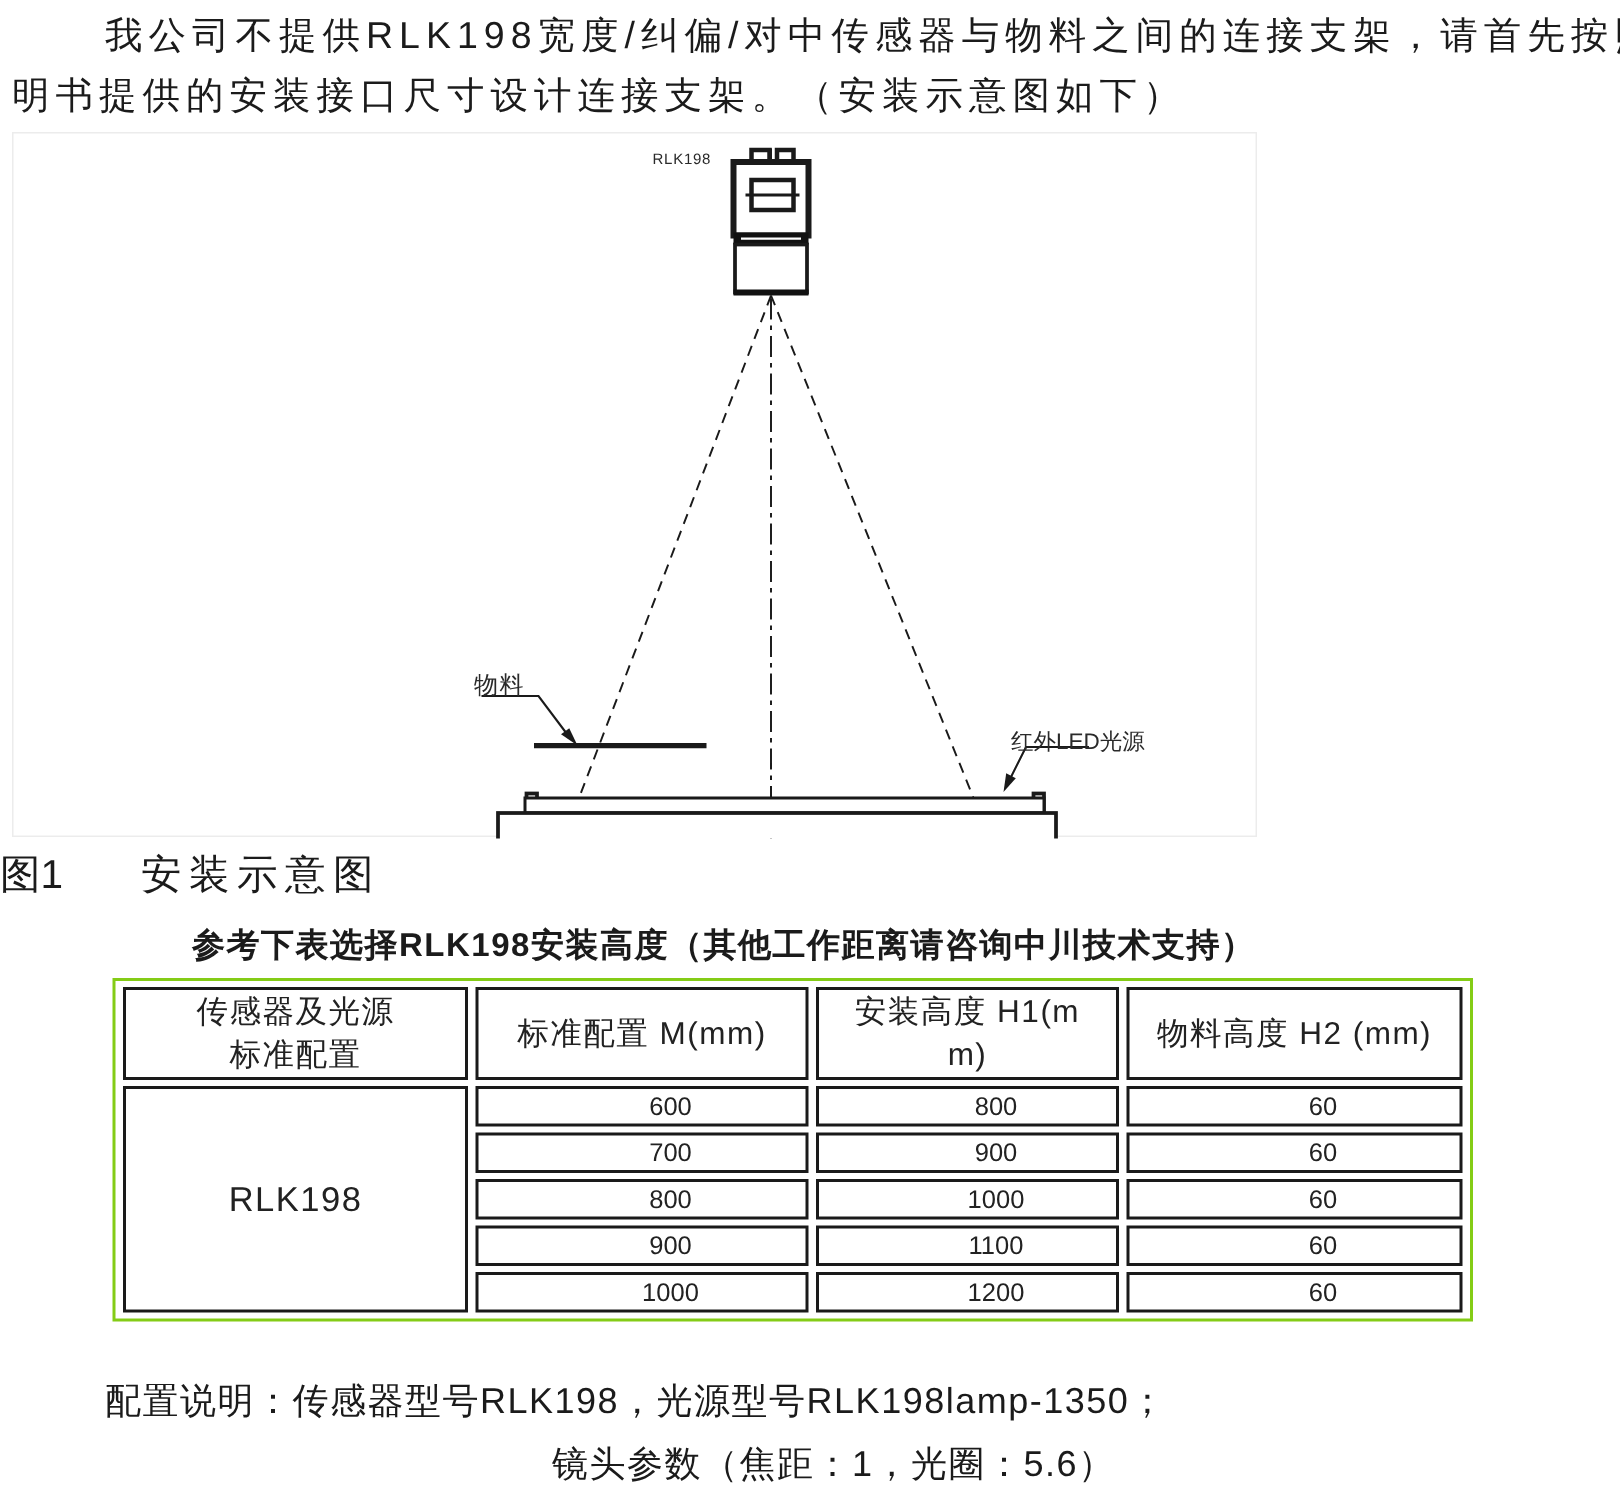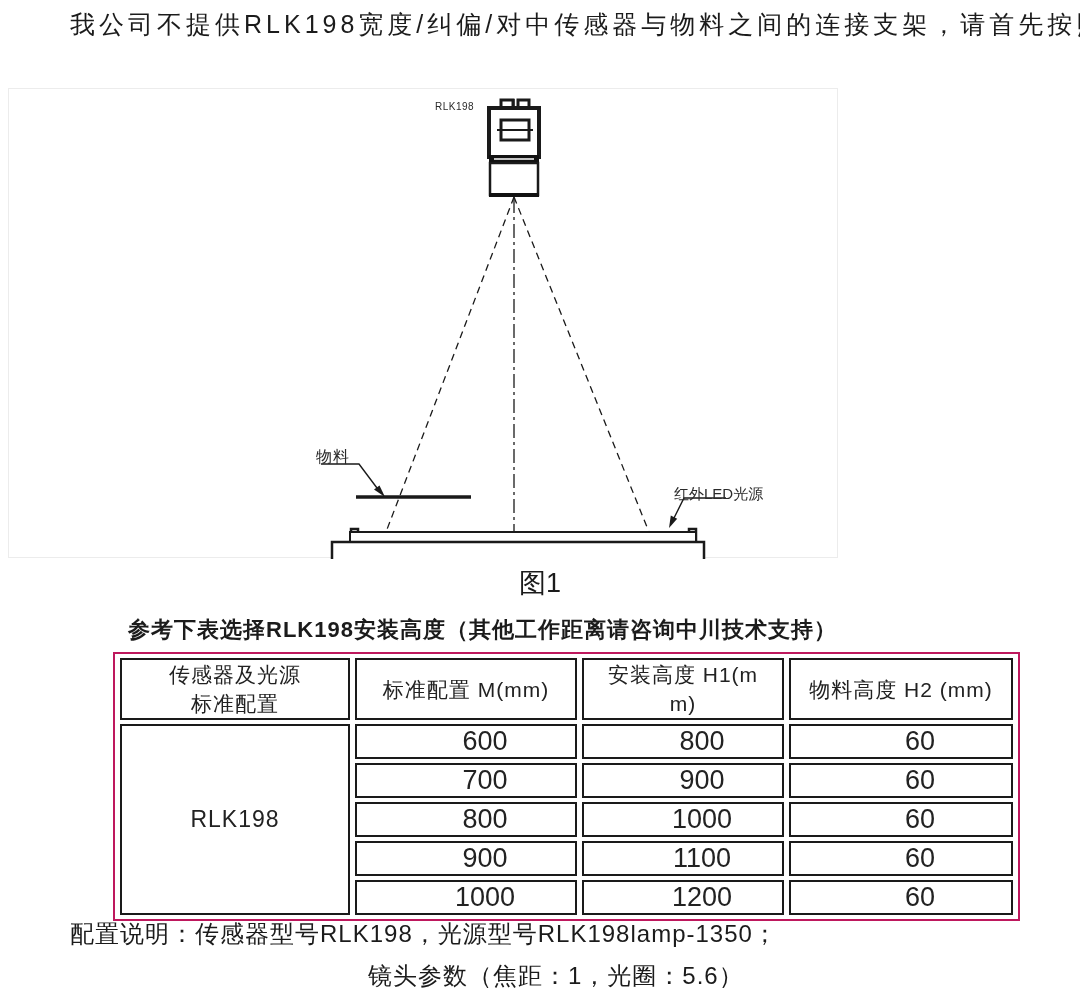--- a/index.html
+++ b/index.html
@@ -35,67 +35,67 @@
   .material-label {
     left: 316px; top: 447px;
     font-size: 16px; color: #2a2a2a; letter-spacing: 1px;
   }
   .led-label {
     left: 674px; top: 485px;
     font-size: 15px; color: #2a2a2a;
   }
   .fig-caption {
     left: 0; top: 565px; width: 1080px;
-    display: flex; justify-content: center; gap: 52px;
+    display: flex; gap: 52px;
     font-size: 27px; color: #1b1b1b;
   }
   .fig-caption .title { letter-spacing: 5px; }
 
   
   .table-intro {
     left: 128px; top: 615px;
     font-size: 22px; letter-spacing: 1px; color: #1b1b1b;
     white-space: nowrap;
     font-weight: bold;
   }
 
   
   table.spec {
     position: absolute; left: 75px; top: 652px; width: 878px;
-    border: 2px solid #be185d;
+    border: 2px solid #84cc16;
     border-collapse: separate; border-spacing: 5px 4px;
     table-layout: fixed;
     background: #fff;
-    margin-left: 38px;
   }
   table.spec td {
     border: 2px solid #1a1a1a;
     text-align: center; vertical-align: middle;
     padding: 0;
   }
   table.spec td.hdr { height: 54px; font-size: 21px; letter-spacing: 1px; color: #222; }
   table.spec td.hdr div { line-height: 29px; }
-  table.spec td.cell { height: 27px; font-size: 27px; color: #222; padding-left: 38px; }
+  table.spec td.cell { height: 27px; font-size: 17px; color: #222; padding-left: 38px; }
   table.spec td.model { font-size: 23px; letter-spacing: 1px; color: #222; }
 
   
   .note1 {
     left: 70px; top: 918px;
     font-size: 24px; letter-spacing: 1px; color: #1b1b1b; white-space: nowrap; text-align: center;
   }
   .note2 {
     left: 368px; top: 960px;
     font-size: 24px; letter-spacing: 1px; color: #1b1b1b; white-space: nowrap;
   }
 </style>
 </head>
 <body>
 
 <div class="abs intro">
   <div class="l1">我公司不提供RLK198宽度/纠偏/对中传感器与物料之间的连接支架，请首先按照本说</div>
+  <div class="l2">明书提供的安装接口尺寸设计连接支架。（安装示意图如下）</div>
 </div>
 
 <div class="abs diagram-box">
   <svg width="830" height="470" viewBox="0 0 830 470">
 
     <line x1="505" y1="10" x2="505" y2="472" stroke="#1a1a1a" stroke-width="1.3" stroke-dasharray="14 4 3 4"></line>
 
     <rect x="492" y="11" width="12" height="9" fill="#ffffff" stroke="#1a1a1a" stroke-width="3"></rect>
     <rect x="509" y="11" width="11" height="9" fill="#ffffff" stroke="#1a1a1a" stroke-width="3"></rect>
 
@@ -129,20 +129,21 @@
     <rect x="323" y="453" width="372" height="20" fill="#ffffff" stroke="#1a1a1a" stroke-width="2.5"></rect>
   </svg>
 </div>
 
 <div class="abs sensor-label">RLK198</div>
 <div class="abs material-label">物料</div>
 <div class="abs led-label">红外LED光源</div>
 
 <div class="abs fig-caption">
   <span class="fig">图1</span>
+  <span class="title">安装示意图</span>
 </div>
 
 <div class="abs table-intro">参考下表选择RLK198安装高度（其他工作距离请咨询中川技术支持）</div>
 
 <table class="spec">
   <colgroup>
     <col style="width:230px">
       <col style="width:222px">
       <col style="width:202px">
       <col style="width:224px">

